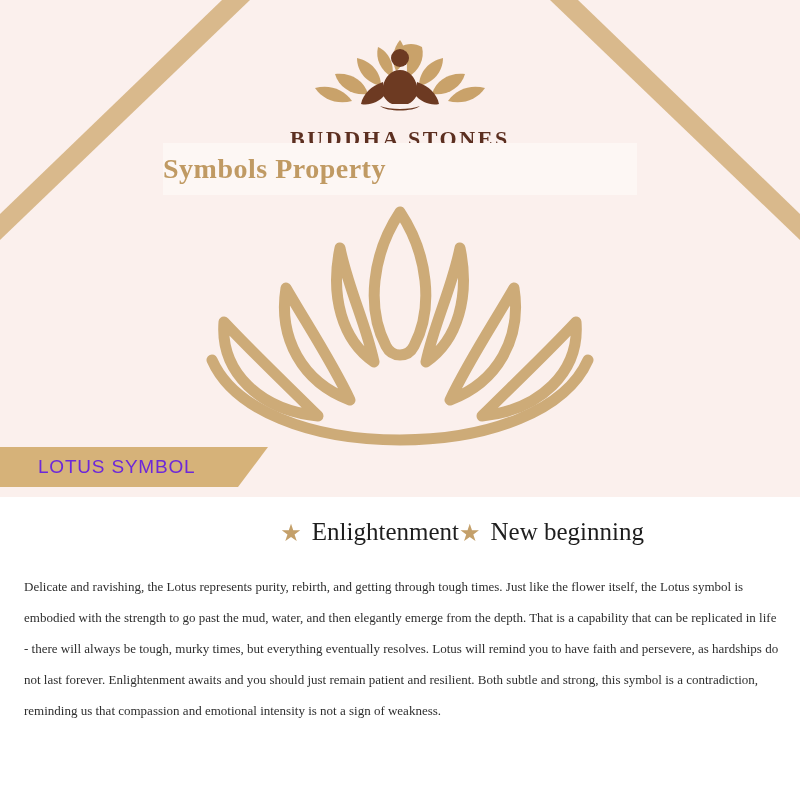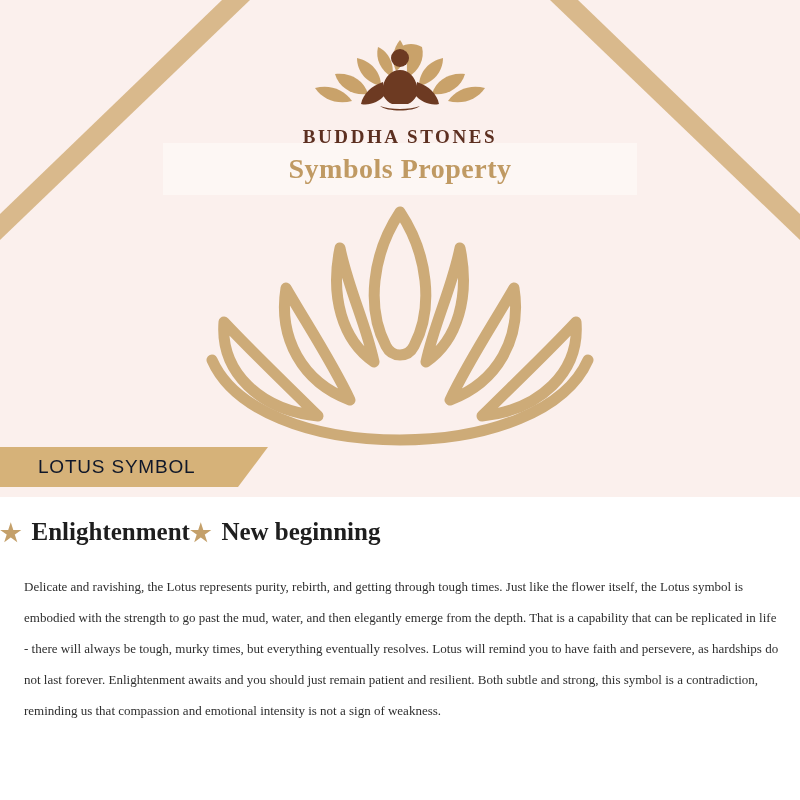--- a/index.html
+++ b/index.html
@@ -82,38 +82,37 @@
     left: 0;
     width: 800px;
     text-align: center;
   }
   .brand-mark {
     display: block;
     margin: 0 auto;
   }
   .brand-name {
     margin-top: 4px;
-    font-size: 19px;
+    font-size: 22px;
     letter-spacing: 2.6px;
     font-weight: bold;
     color: #5c2f20;
     font-family: "Liberation Serif", serif;
   }
 
   
   .title-band {
     position: absolute;
     top: 143px;
     left: 163px;
     width: 474px;
     height: 52px;
     background: #fdf7f4;
     display: flex;
     align-items: center;
-    justify-content: center;
   }
   .title-band-text {
     font-family: "Liberation Serif", serif;
     font-weight: bold;
     font-size: 28px;
     color: #c09a63;
     letter-spacing: 0.5px;
   }
 
   
@@ -133,34 +132,34 @@
     width: 268px;
     background: #d6b279;
     clip-path: polygon(0 0, 268px 0, 238px 40px, 0 40px);
     display: flex;
     align-items: center;
     z-index: 6;
   }
   .ribbon-text {
     padding-left: 38px;
     font-size: 19px;
-    color: #0f172a;
+    color: #6d28d9;
     letter-spacing: 0.8px;
     font-family: "Liberation Sans", sans-serif;
   }
 
   
   .headline {
     position: absolute;
     top: 518px;
     left: 0;
     width: 644px;
-    text-align: left;
-    font-family: "Liberation Serif", serif;
-    font-weight: bold;
+    text-align: right;
+    font-family: "Liberation Serif", serif;
+    font-weight: normal;
     font-size: 25px;
     color: #3b3b3b;
     white-space: nowrap;
   }
   .headline .star {
     color: #c4a06a;
     font-size: 24px;
     vertical-align: -1px;
   }
   .headline .kw {

